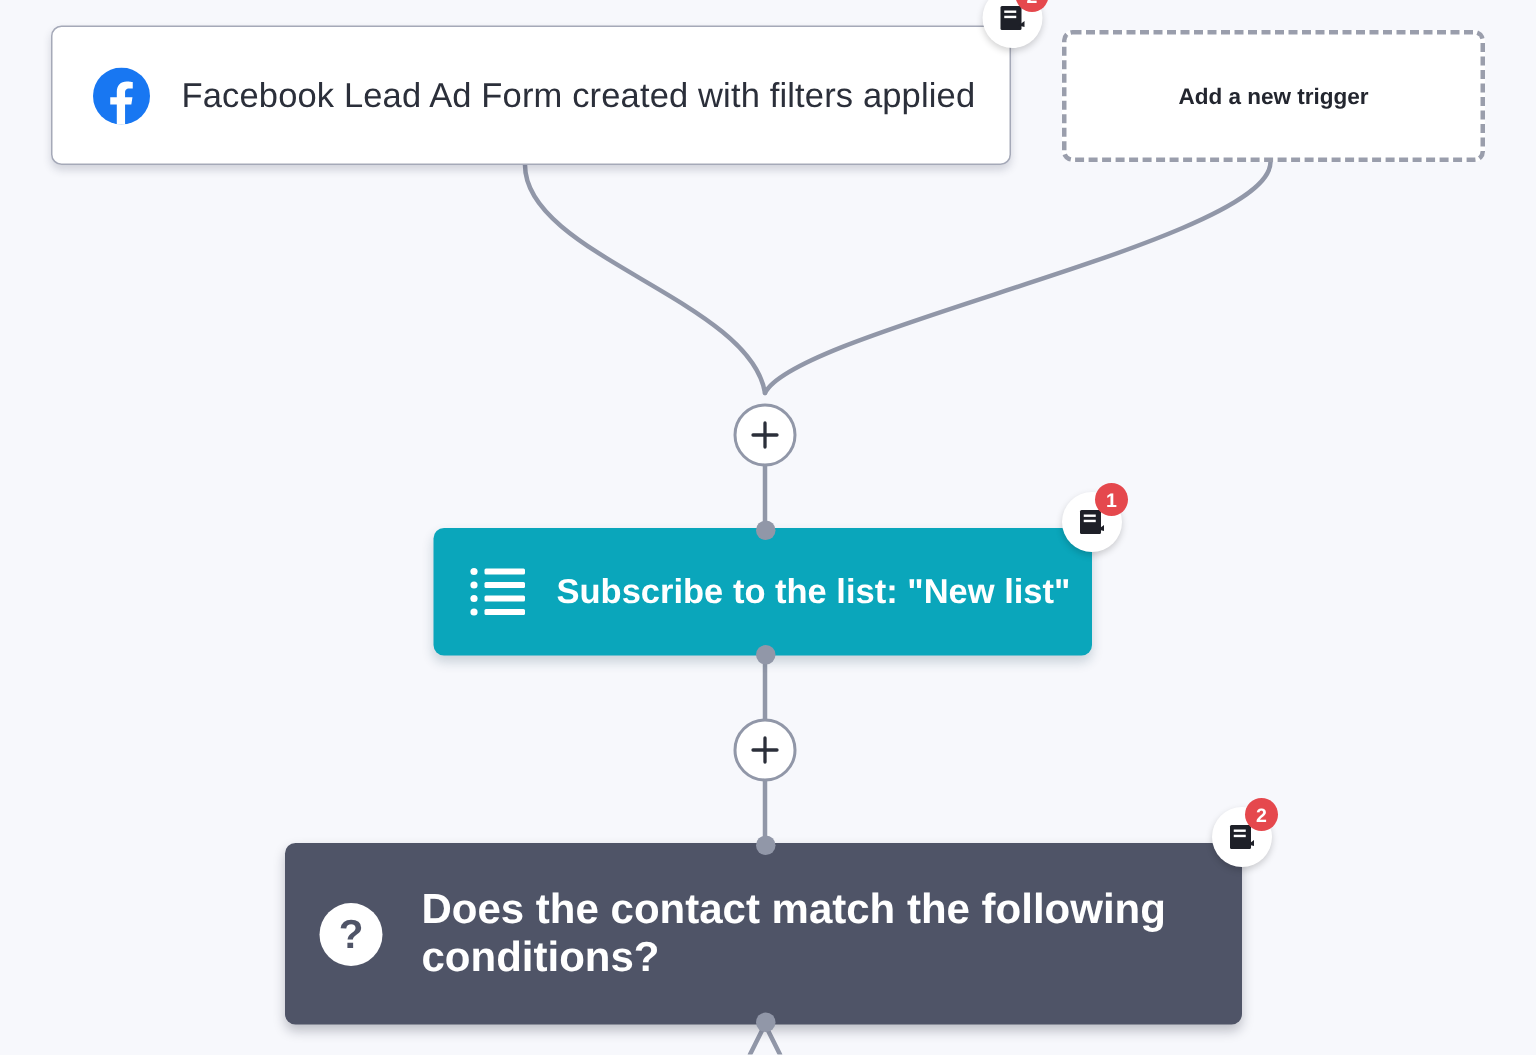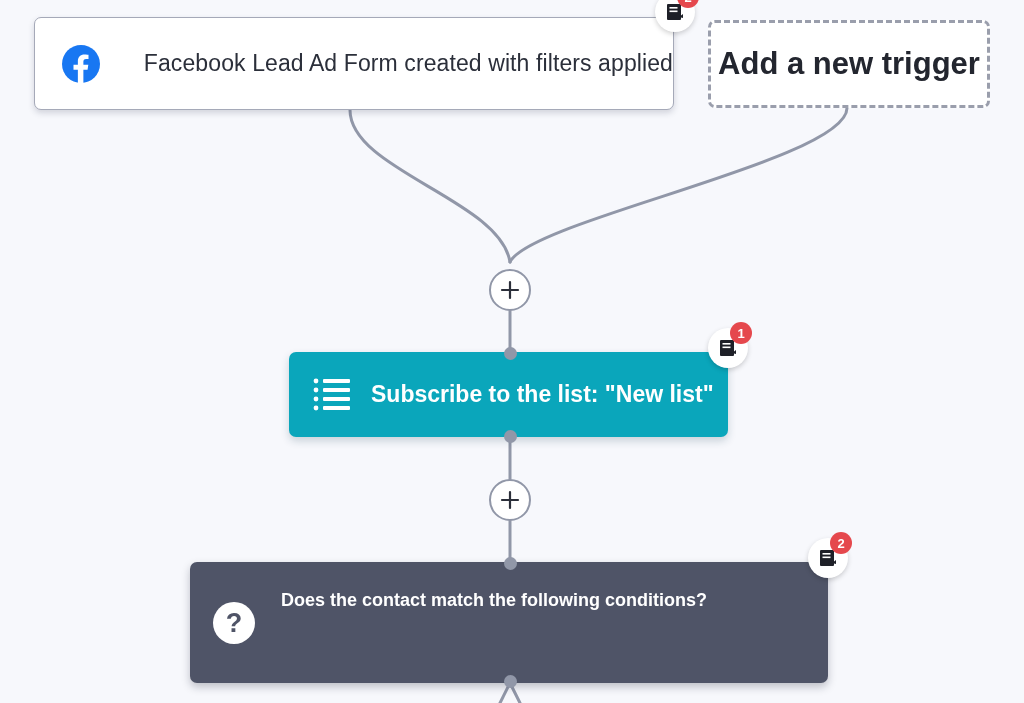--- a/index.html
+++ b/index.html
@@ -10,32 +10,32 @@
       position: relative;
     }
     .canvas { position: absolute; left: 0; top: 0; width: 1024px; height: 703px; }
     svg.connectors { position: absolute; left: 0; top: 0; width: 1024px; height: 703px; pointer-events: none; }
 
     .node { position: absolute; box-sizing: border-box; border-radius: 7px; }
     .trigger-card {
       left: 34px; top: 17px; width: 640px; height: 93px;
       background: #ffffff; border: 1.5px solid #a5a9b8;
       box-shadow: 0 3px 6px rgba(40,45,70,0.18);
-      display: flex; align-items: center; justify-content: space-between;
+      display: flex; align-items: center;
     }
     .fb-icon { width: 38px; height: 38px; margin-left: 27px; margin-right: 21px; flex: none; }
     .trigger-text { font-size: 23px; color: #2b2f3a; letter-spacing: 0.1px; }
 
     .add-trigger {
       left: 708px; top: 20px; width: 282px; height: 88px;
       border: 3px dashed #9a9eac; background: #ffffff;
       display: flex; align-items: center; justify-content: center;
       cursor: pointer;
     }
-    .add-trigger span { font-size: 31px; font-weight: bold; color: #23262f; }
+    .add-trigger span { font-size: 15px; font-weight: bold; color: #23262f; }
 
     .plus-btn {
       position: absolute; width: 42px; height: 42px; border-radius: 50%;
       background: #ffffff; border: 2.5px solid #9197a8; box-sizing: border-box;
       display: flex; align-items: center; justify-content: center; cursor: pointer;
     }
     .plus-btn svg { width: 20px; height: 20px; }
 
     .action-card {
       left: 289px; top: 352px; width: 439px; height: 85px;
@@ -47,21 +47,21 @@
     .action-text { font-size: 23px; font-weight: bold; color: #ffffff; }
 
     .condition-card {
       left: 190px; top: 562px; width: 638px; height: 121px;
       background: #4f5467;
       box-shadow: 0 4px 8px rgba(20,25,45,0.25);
     }
     .q-icon { position: absolute; left: 23px; top: 40px; width: 42px; height: 42px; border-radius: 50%; background: #fff;
       display: flex; align-items: center; justify-content: center; }
     .q-icon span { font-size: 27px; font-weight: bold; color: #4f5467; line-height: 1; }
-    .cond-title { position: absolute; left: 91px; top: 28px; font-size: 18px; font-weight: bold; color: #ffffff; }
+    .cond-title { position: absolute; left: 91px; top: 28px; font-size: 28px; font-weight: bold; color: #ffffff; }
     .cond-sub { position: absolute; left: 94px; top: 71px; font-size: 19px; color: #ffffff; }
 
     .note-badge {
       position: absolute; width: 40px; height: 40px; border-radius: 50%;
       background: #ffffff; box-shadow: 0 2px 5px rgba(0,0,0,0.18);
       display: flex; align-items: center; justify-content: center; cursor: pointer;
     }
     .note-badge svg { width: 18px; height: 18px; }
     .note-count {
       position: absolute; right: -4px; top: -6px; width: 22px; height: 22px; border-radius: 50%;

